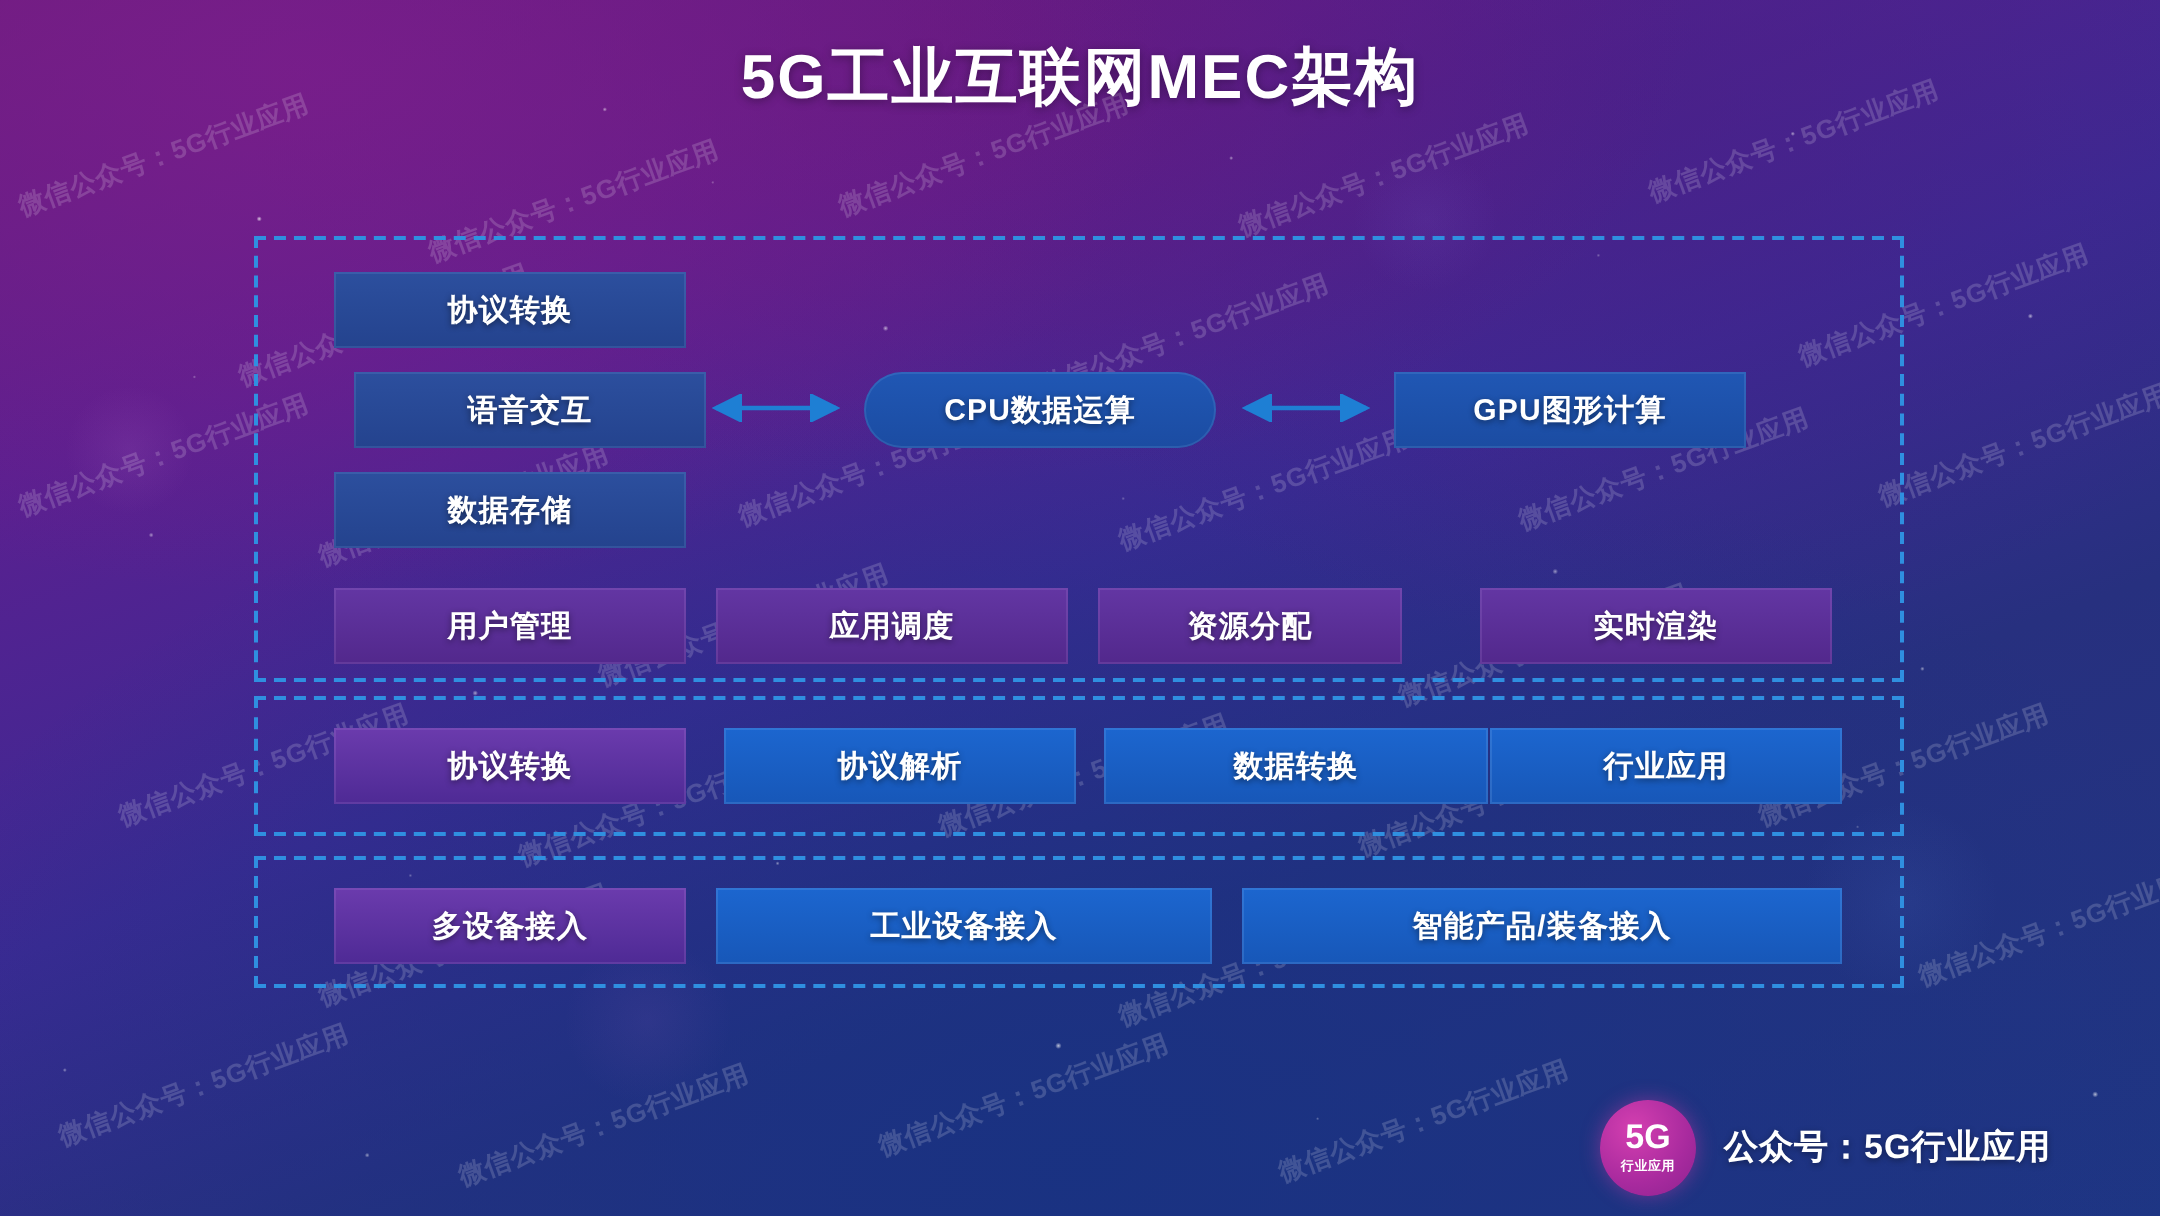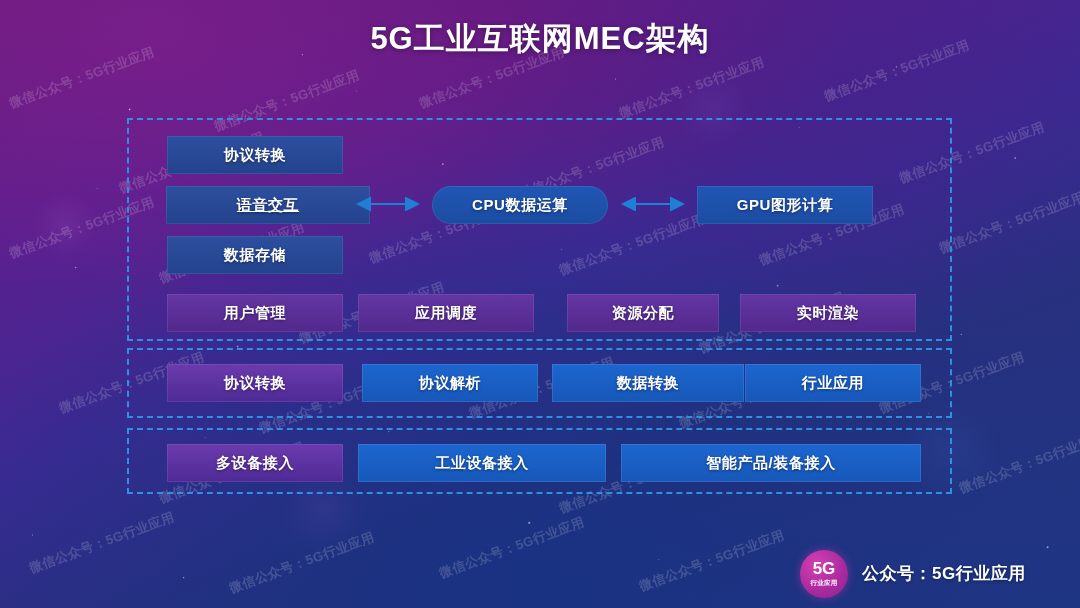--- a/index.html
+++ b/index.html
@@ -205,39 +205,39 @@
 <div class="title">5G工业互联网MEC架构</div>
 
 <div class="layer" id="layer-compute"></div>
 <div class="layer" id="layer-protocol"></div>
 <div class="layer" id="layer-access"></div>
 
 <div id="diagram-root">
     <div class="box blue-dark" style="left: 167px; top: 136px; width: 176px; height: 38px;">
       <span>协议转换</span>
     </div>
-    <div class="box blue-dark" style="left: 166px; top: 186px; width: 204px; height: 38px; text-decoration: underline;">
+    <div class="box blue-dark" style="left: 177px; top: 186px; width: 176px; height: 38px;">
       <span>语音交互</span>
     </div>
     <div class="box blue-dark" style="left: 167px; top: 236px; width: 176px; height: 38px;">
       <span>数据存储</span>
     </div>
     <div class="box blue-mid" style="left: 432px; top: 186px; width: 176px; height: 38px; border-radius: 19px;">
       <span>CPU数据运算</span>
     </div>
     <div class="box blue-mid" style="left: 697px; top: 186px; width: 176px; height: 38px;">
       <span>GPU图形计算</span>
     </div>
     <div class="box purple" style="left: 167px; top: 294px; width: 176px; height: 38px;">
       <span>用户管理</span>
     </div>
     <div class="box purple" style="left: 358px; top: 294px; width: 176px; height: 38px;">
       <span>应用调度</span>
     </div>
-    <div class="box purple" style="left: 549px; top: 294px; width: 152px; height: 38px; margin-left: 18px;">
+    <div class="box purple" style="left: 549px; top: 294px; width: 152px; height: 38px;">
       <span>资源分配</span>
     </div>
     <div class="box purple" style="left: 740px; top: 294px; width: 176px; height: 38px;">
       <span>实时渲染</span>
     </div>
     <div class="box purple-deep" style="left: 167px; top: 364px; width: 176px; height: 38px;">
       <span>协议转换</span>
     </div>
     <div class="box blue-bright" style="left: 362px; top: 364px; width: 176px; height: 38px;">
       <span>协议解析</span>

